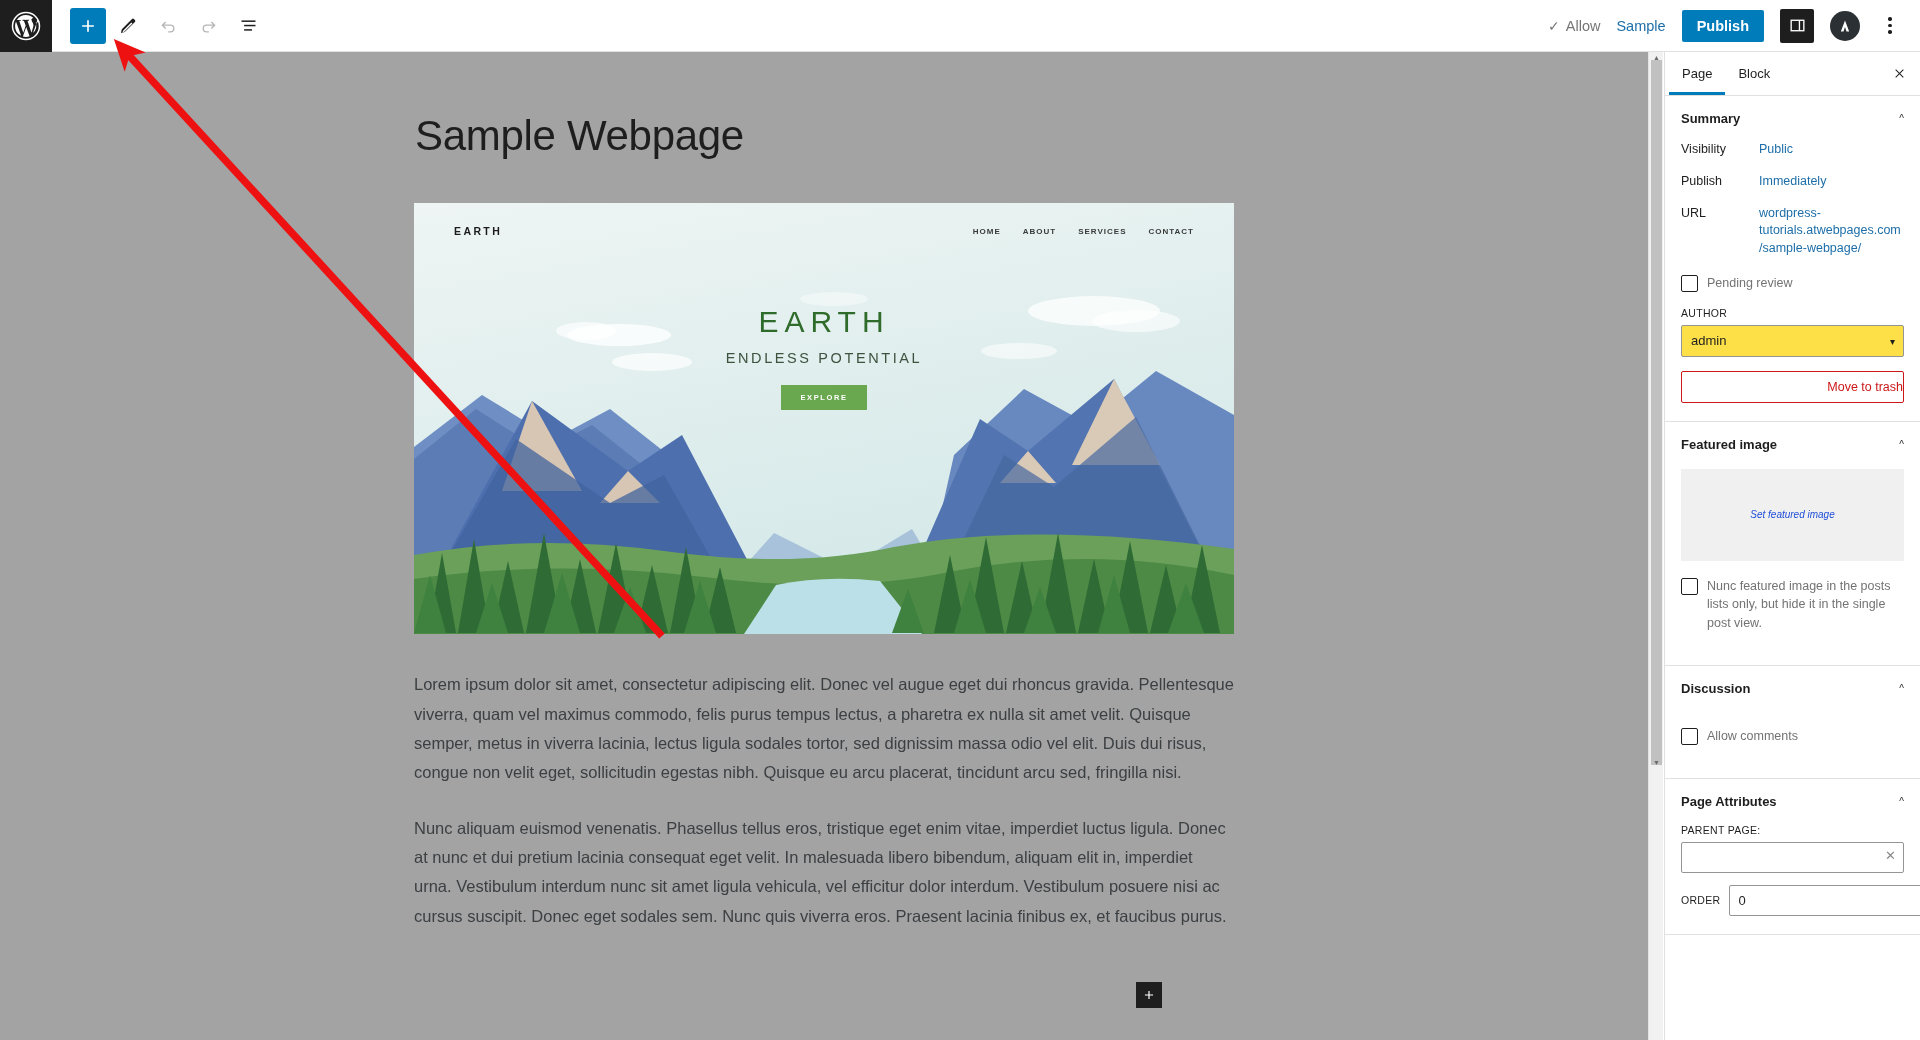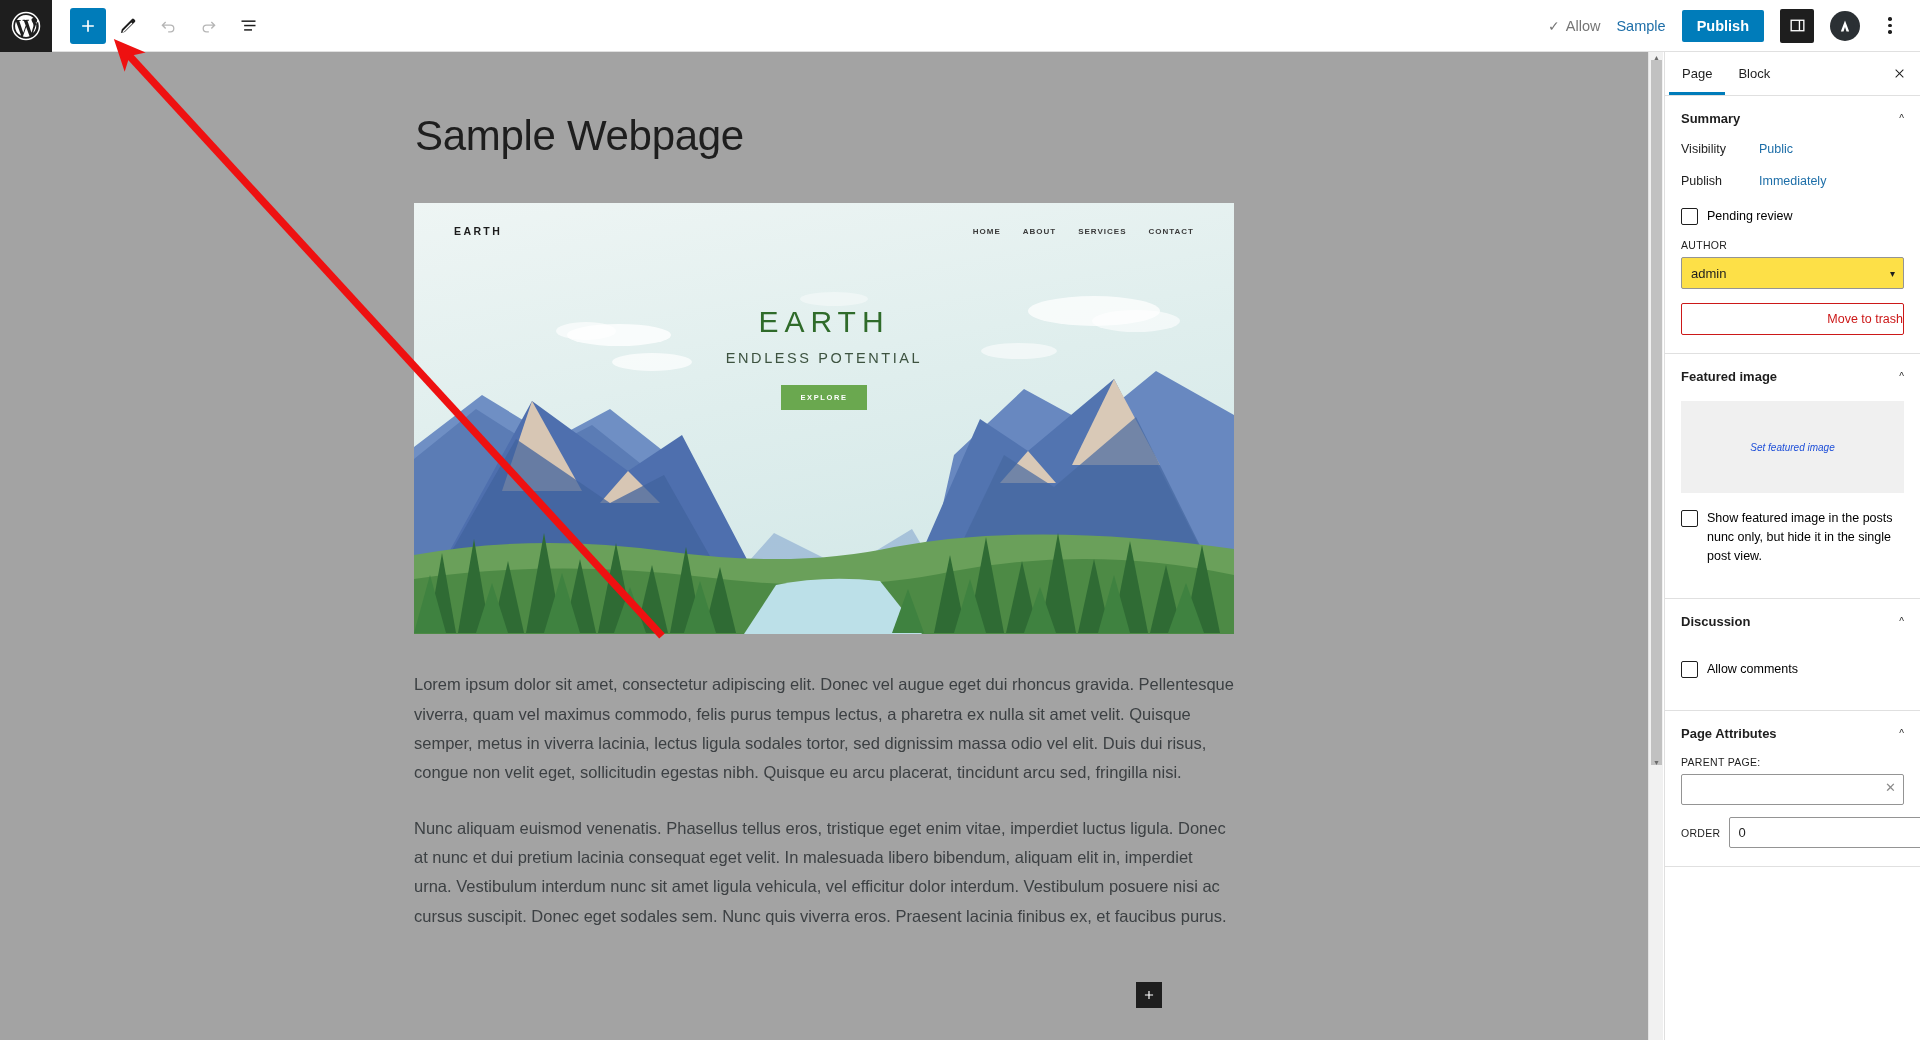--- a/index.html
+++ b/index.html
@@ -191,21 +191,21 @@
   .panel-chevron { margin-left: auto; font-size: 10px; color: #1e1e1e; }
   .row { display: flex; margin-bottom: 14px; align-items: flex-start; }
   .row-label { width: 78px; flex: 0 0 78px; font-size: 12.5px; color: #1e1e1e; padding-top: 1px; }
   .row-value { font-size: 12.5px; color: #1d6ea8; cursor: pointer; word-break: break-word; line-height: 1.42; }
   .checkrow { display: flex; align-items: flex-start; gap: 9px; margin: 16px 0 14px 0; }
   .cbox {
     width: 17px; height: 17px; flex: 0 0 17px;
     border: 1.4px solid #1e1e1e; background: #fff;
     border-radius: 2px; cursor: pointer; margin-top: 1px;
   }
-  .checkrow label { font-size: 12.5px; line-height: 1.5; color: #000000; cursor: pointer; }
+  .checkrow label { font-size: 12.5px; line-height: 1.5; color: #737373; cursor: pointer; }
   .field-label {
     font-size: 10.5px; letter-spacing: 0.3px; text-transform: uppercase;
     color: #1e1e1e; display: block; margin-bottom: 6px;
   }
   .select-wrap { position: relative; }
   .sel {
     width: 100%; height: 32px; border: 1px solid #949494;
     border-radius: 2px; background: #fde047; font-size: 13px;
     padding: 0 28px 0 9px; color: #1e1e1e;
     appearance: none; -webkit-appearance: none; font-family: inherit;
@@ -449,20 +449,24 @@
     </div>
 
     <div class="row">
       <div class="row-label">Visibility</div>
       <div class="row-value">Public</div>
     </div>
     <div class="row">
       <div class="row-label">Publish</div>
       <div class="row-value">Immediately</div>
     </div>
+    <div class="row">
+      <div class="row-label">URL</div>
+      <div class="row-value">wordpress-tutorials.atwebpages.com/sample-webpage/</div>
+    </div>
 
     <div class="checkrow">
       <div class="cbox"></div>
       <label>Pending review</label>
     </div>
 
     <div>
       <span class="field-label">AUTHOR</span>
       <div class="select-wrap">
         <select class="sel">
@@ -476,21 +480,21 @@
   </div>
 
   <div class="panel">
     <div class="panel-head">
       <h3>Featured image</h3>
       <span class="panel-chevron">^</span>
     </div>
     <button id="set-featured-image">Set featured image</button>
     <div class="checkrow">
       <div class="cbox"></div>
-      <label>Show featured image in the posts nunc only, but hide it in the single post view.</label>
+      <label>Nunc featured image in the posts lists only, but hide it in the single post view.</label>
     </div>
   </div>
 
   <div class="panel">
     <div class="panel-head">
       <h3>Discussion</h3>
       <span class="panel-chevron">^</span>
     </div>
     <div class="checkrow">
       <div class="cbox"></div>

